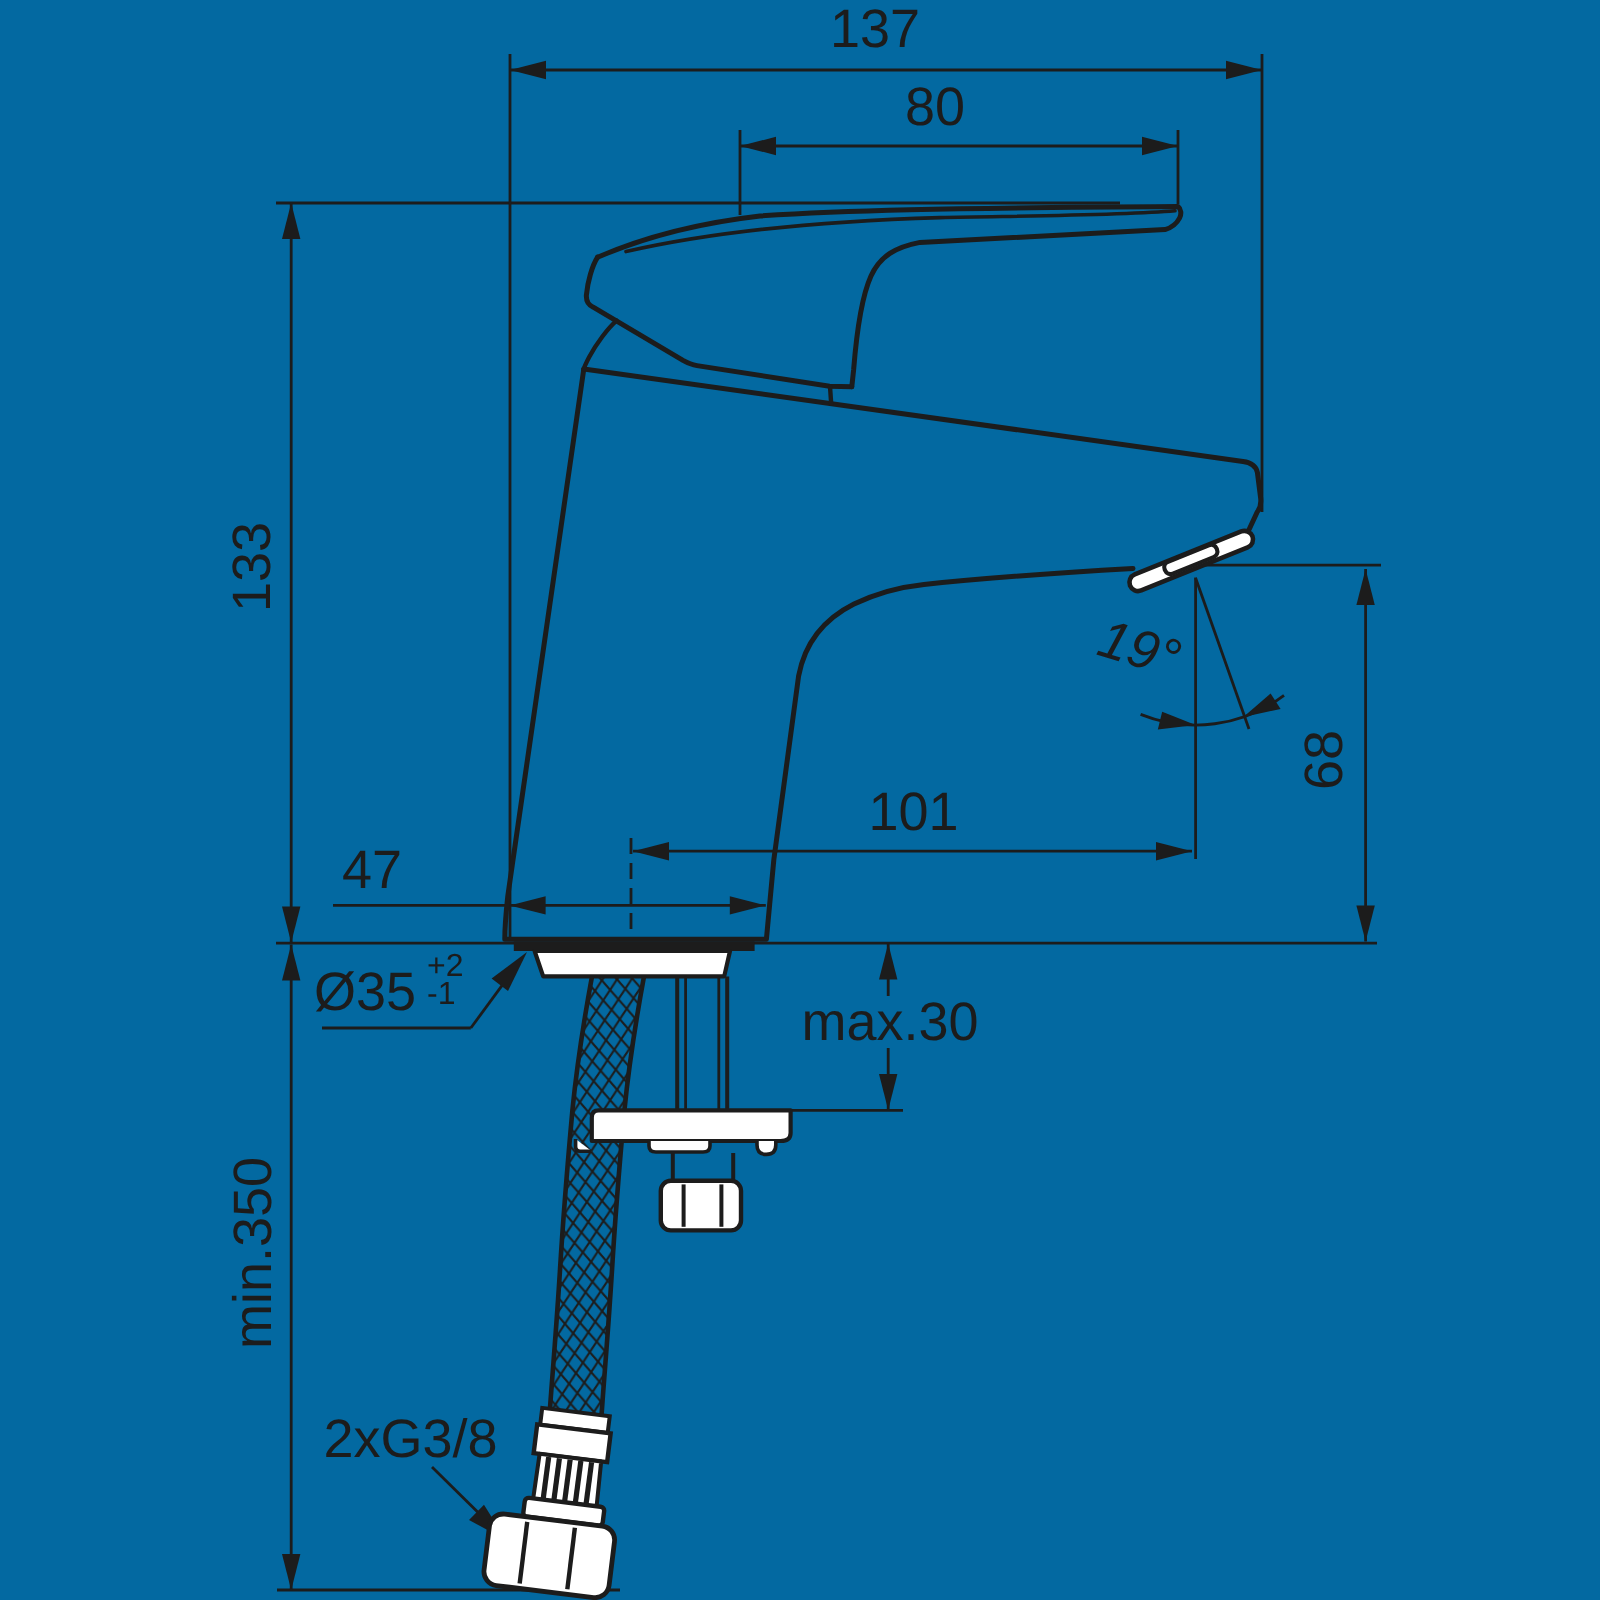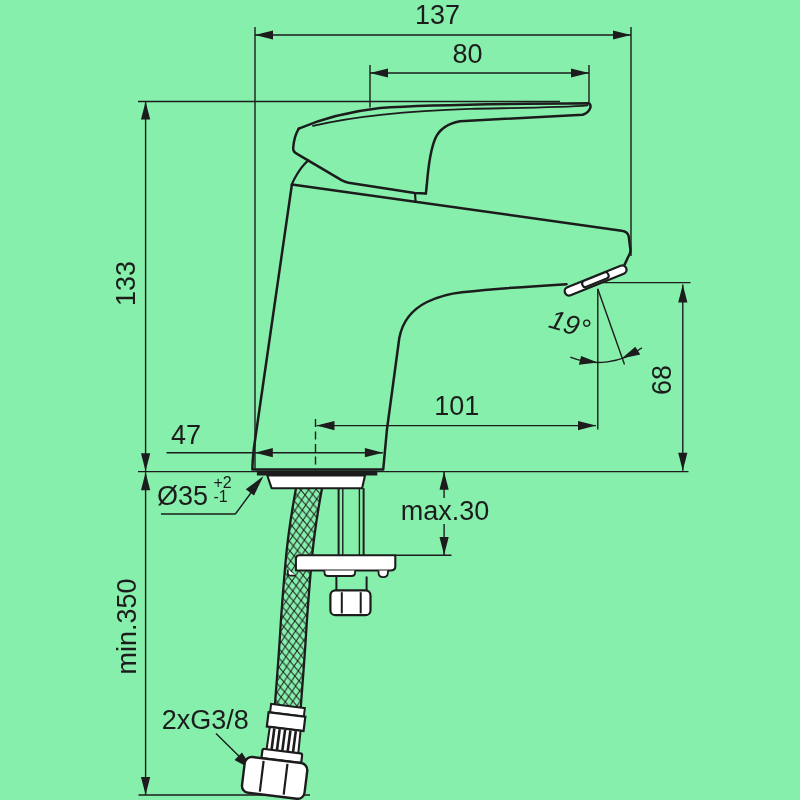--- a/index.html
+++ b/index.html
@@ -1,16 +1,16 @@
 <!DOCTYPE html>
 <html><head>
 <meta charset="utf-8">
 <style>
   html,body{margin:0;padding:0;background:#ffffff;}
-  .stage{position:relative;width:800px;height:800px;background:#86efac;overflow:hidden;}
+  .stage{position:relative;width:800px;height:800px;background:#0369a1;overflow:hidden;}
   svg{display:block;}
   .dim-text{font-family:"Liberation Sans","DejaVu Sans",sans-serif;font-size:27px;fill:#1c1c1c;}
   .dim-text-small{font-family:"Liberation Sans","DejaVu Sans",sans-serif;font-size:16px;fill:#1c1c1c;}
   .dim-text-italic{font-family:"Liberation Sans","DejaVu Sans",sans-serif;font-size:27px;font-style:italic;fill:#1c1c1c;}
 </style>
 </head>
 <body>
 
 <div class="stage">
 <svg width="800" height="800" viewBox="0 0 800 800">

